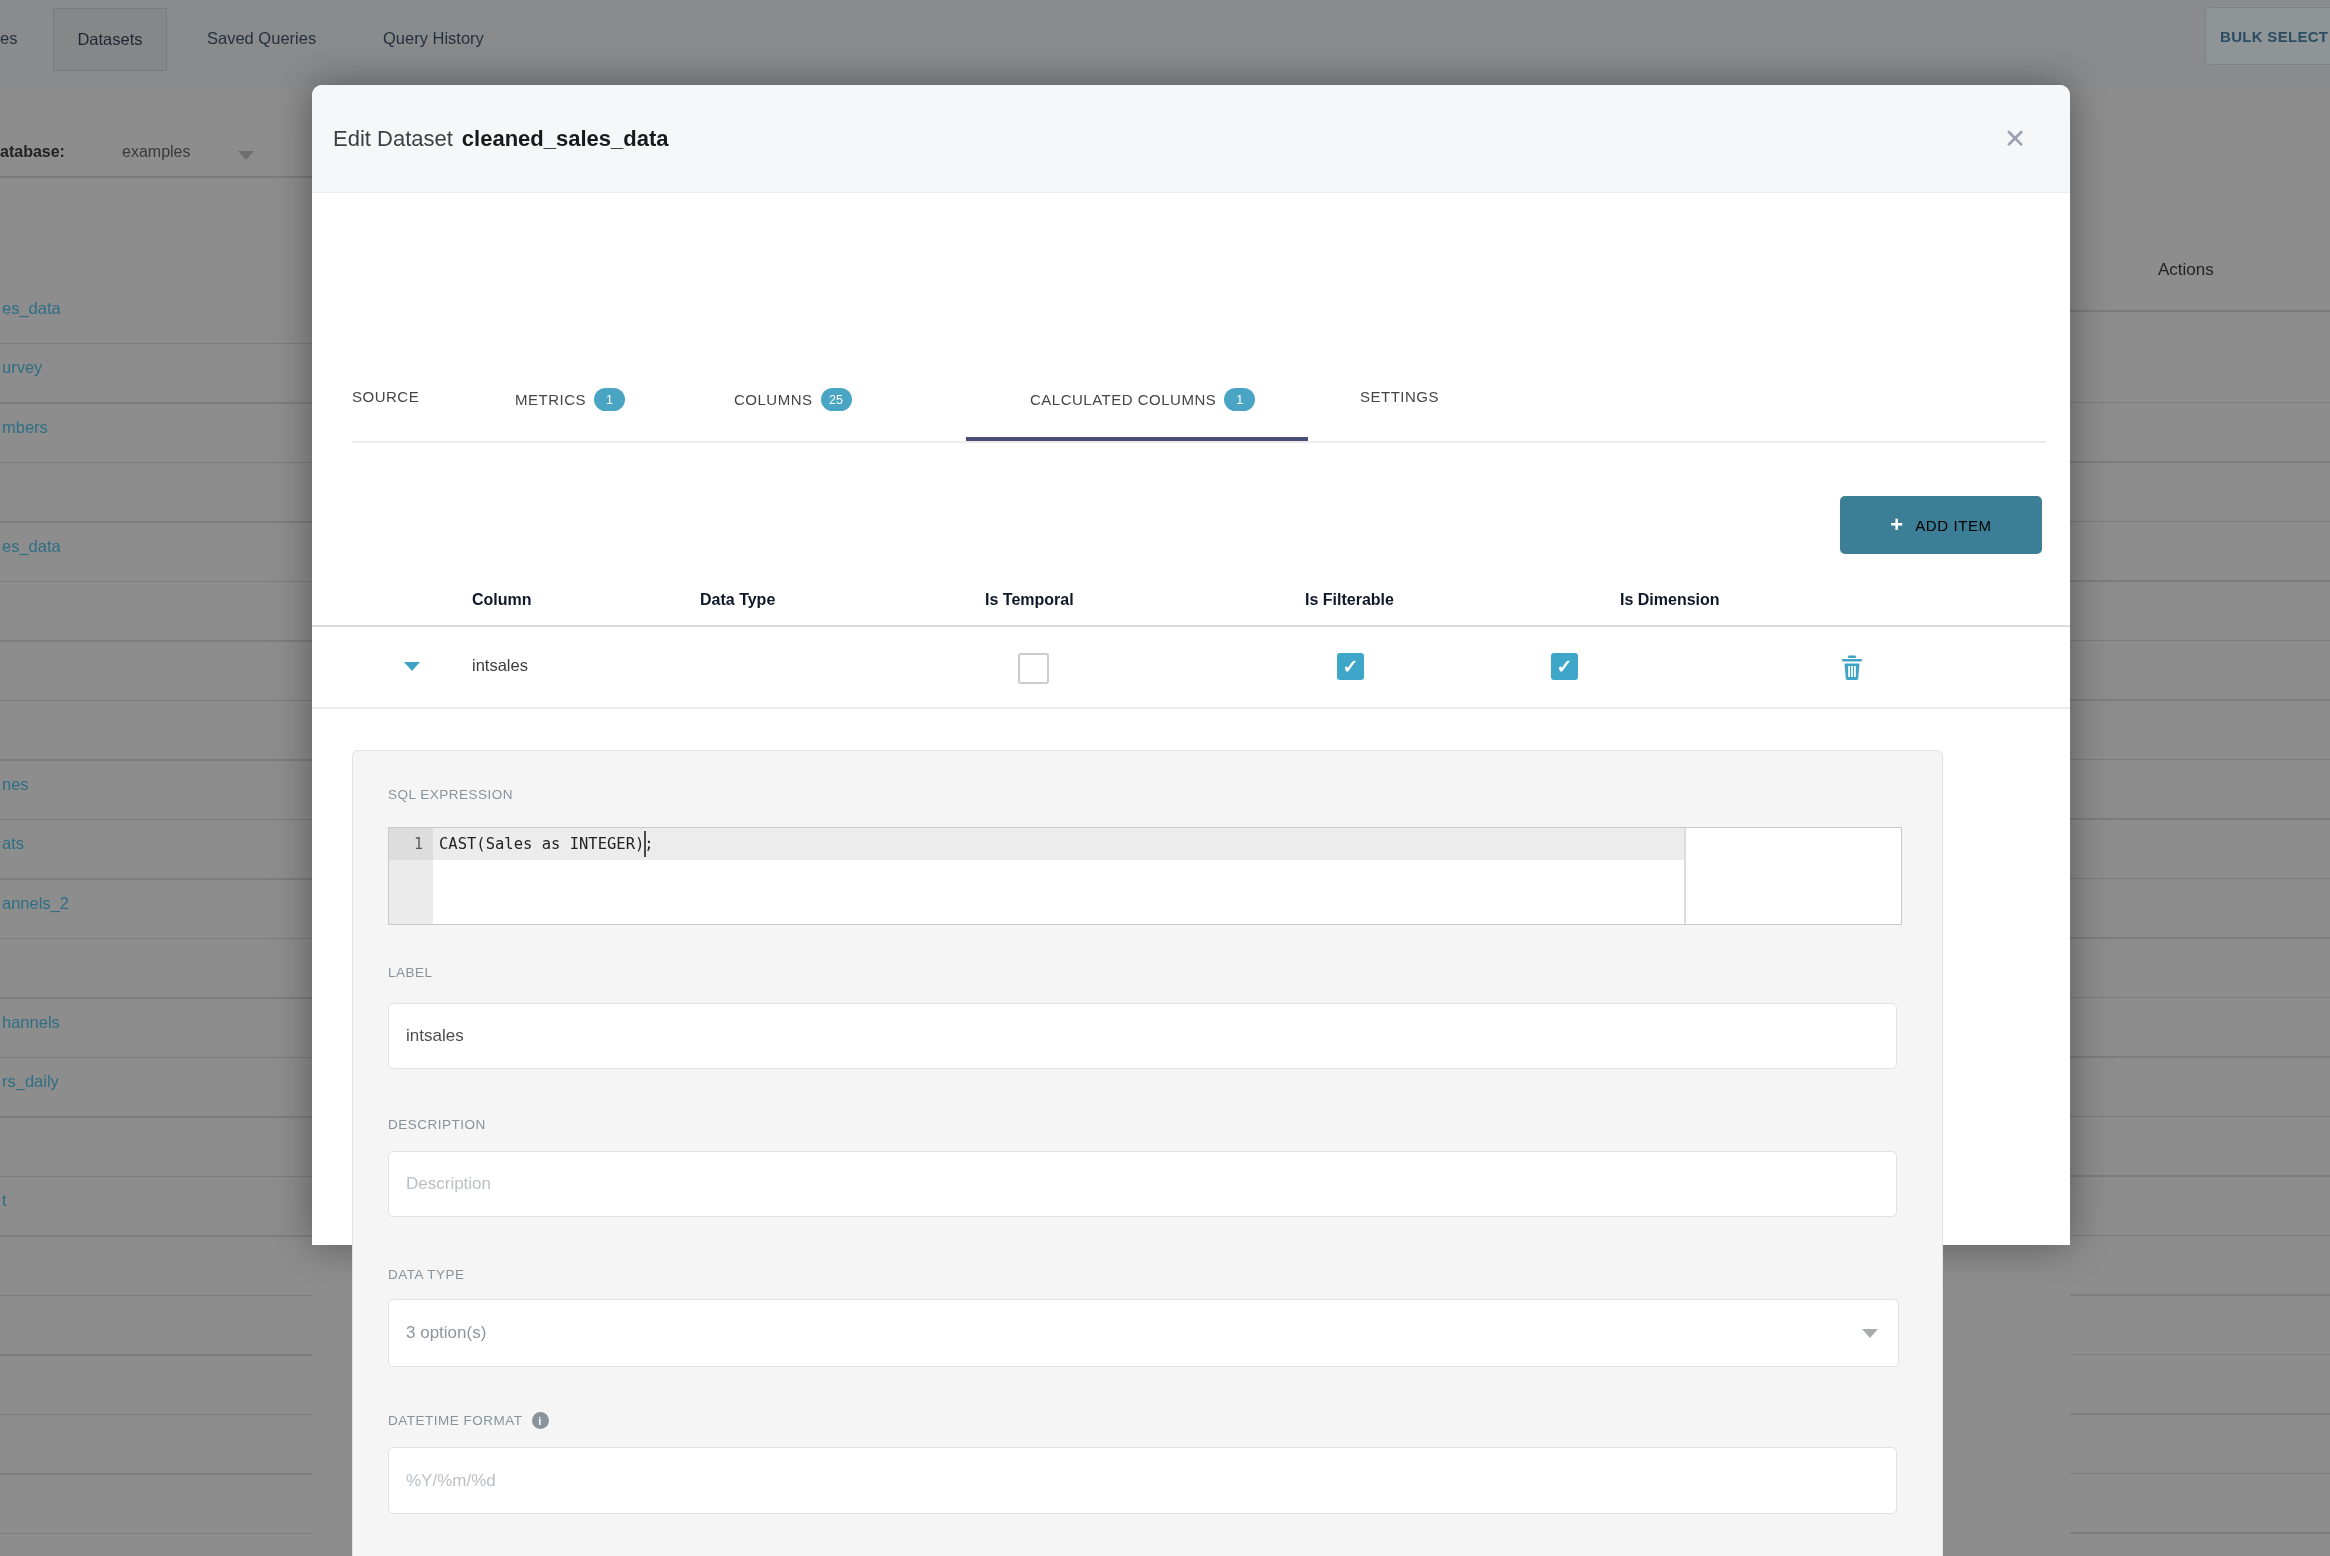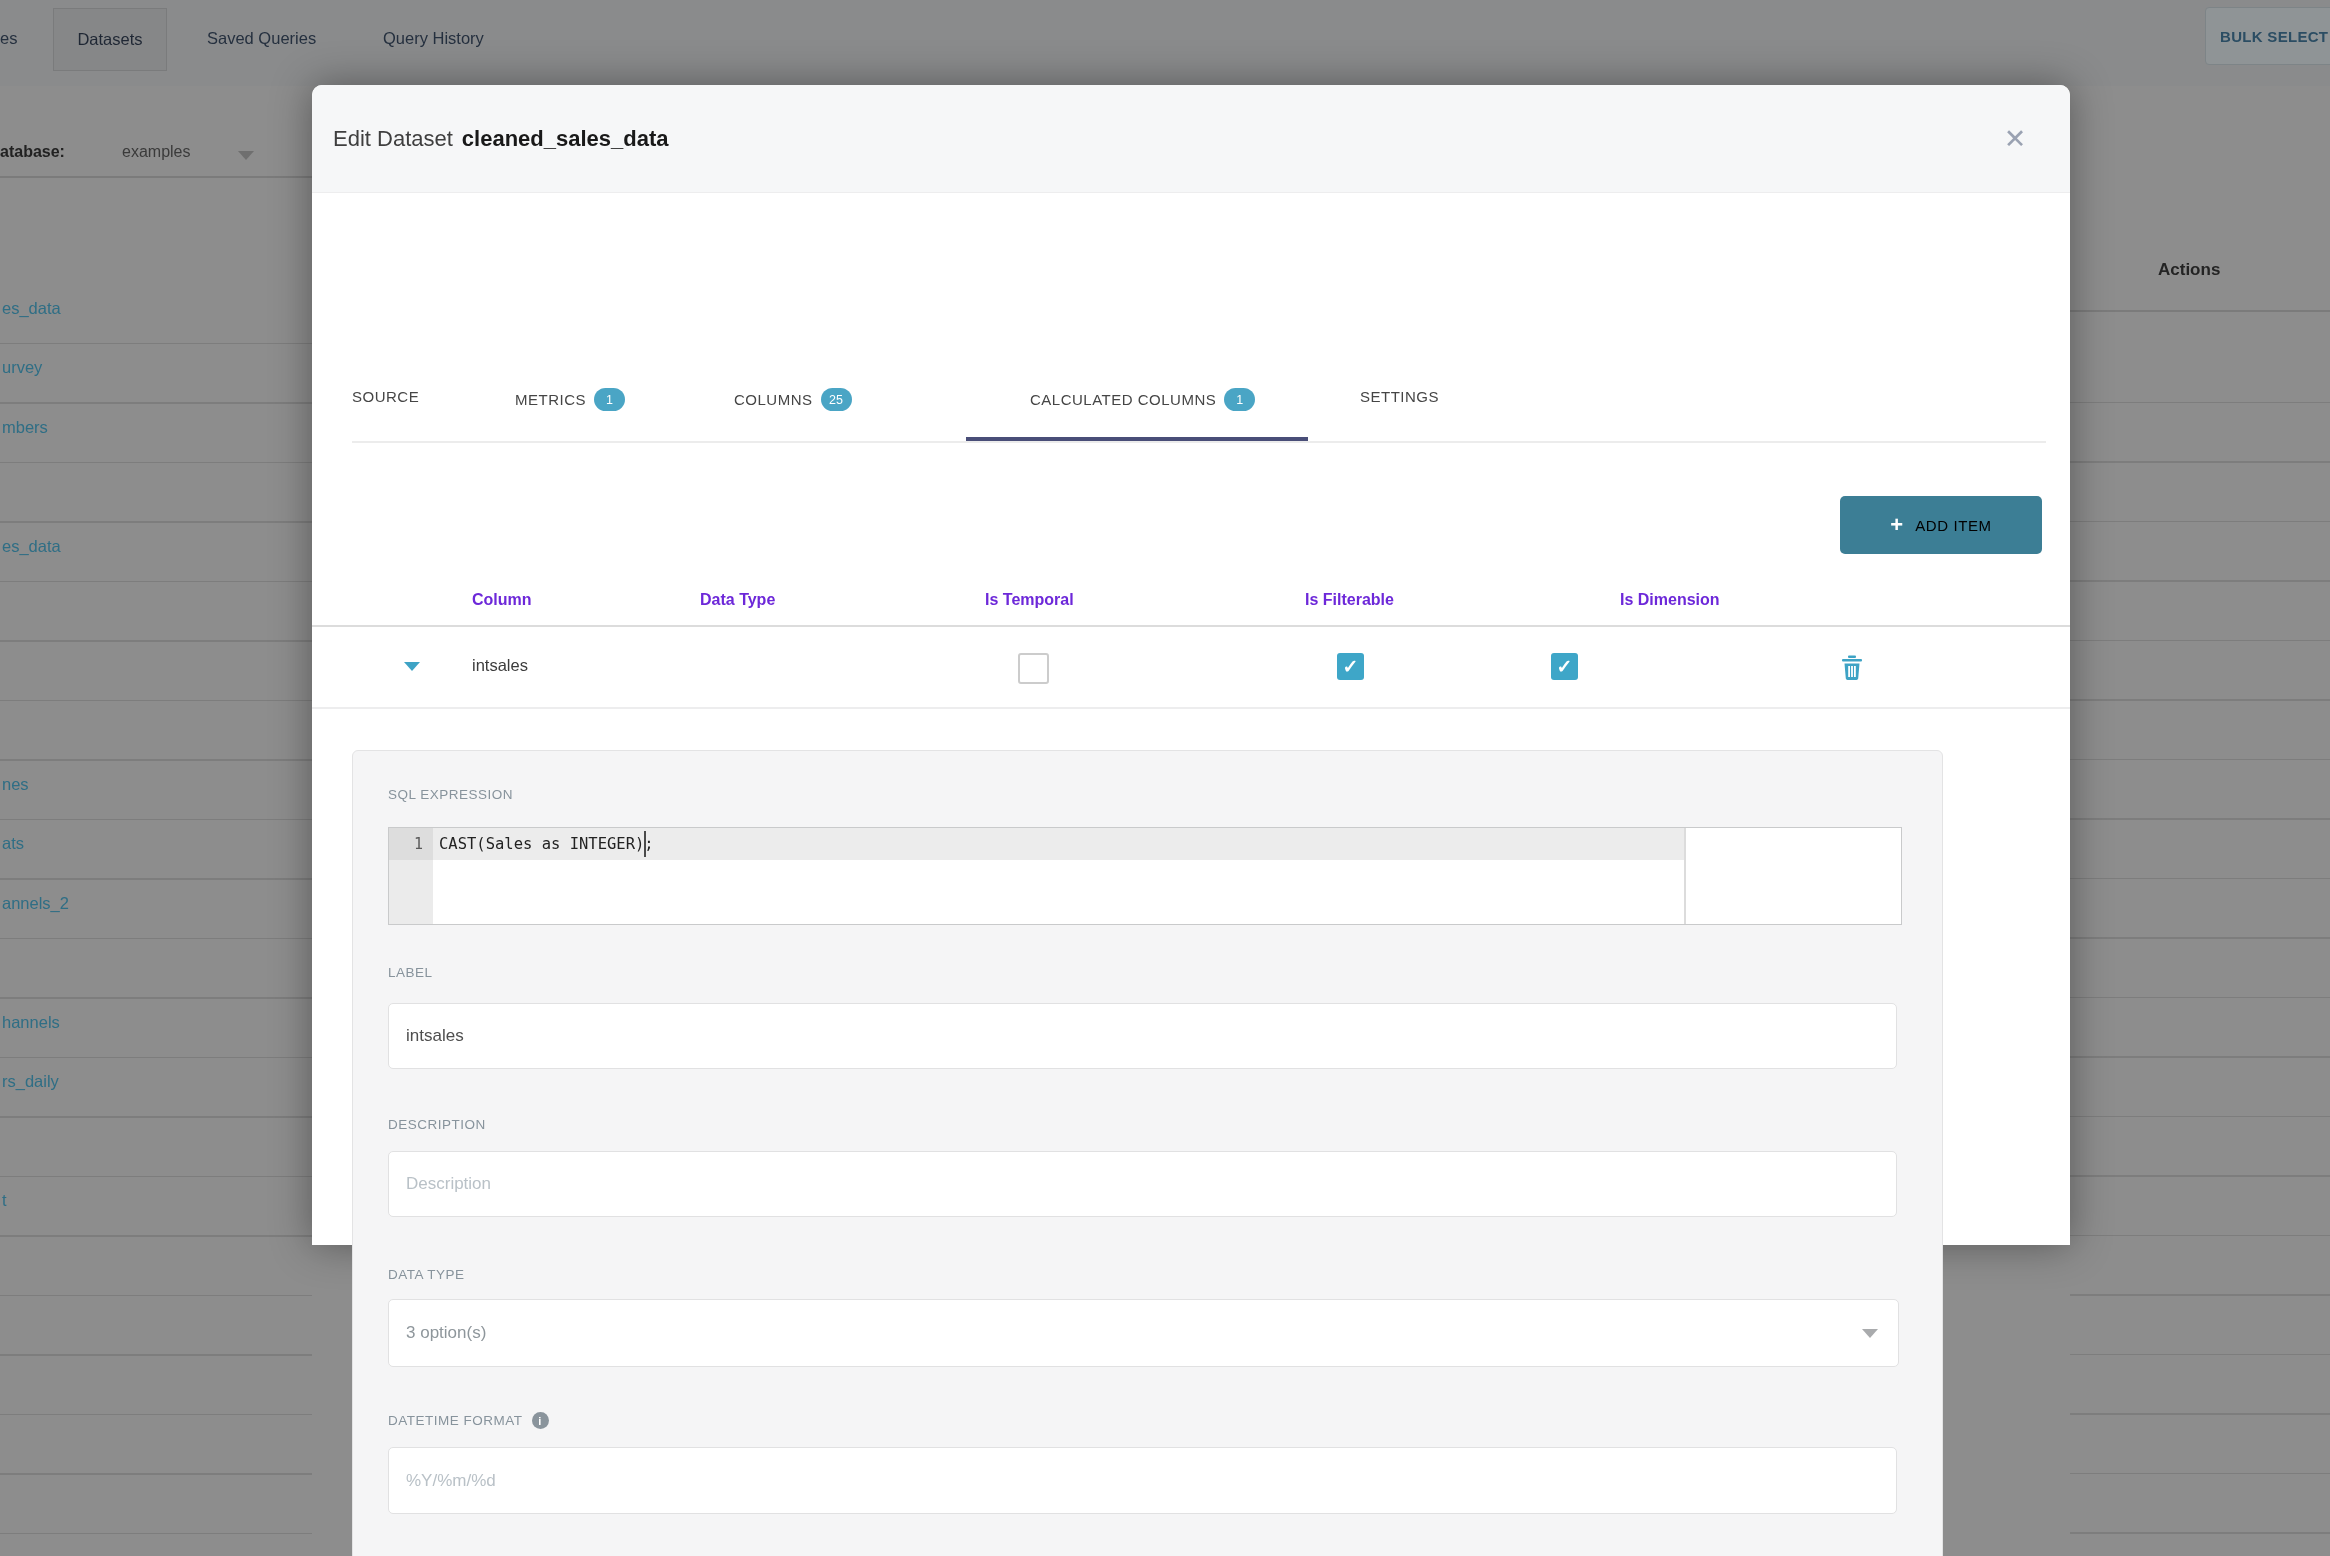--- a/index.html
+++ b/index.html
@@ -22,21 +22,21 @@
   .dbLabel{left:0;top:57px;font-size:16px;font-weight:700;color:#222222;}
   .dbValue{left:122px;top:57px;font-size:16px;color:#3a3a3a;}
   .dbCaret{left:238px;top:65px;width:0;height:0;border-left:8px solid transparent;
      border-right:8px solid transparent;border-top:9px solid #6f6f6f;}
   .hSep{height:1.5px;background:#7b7b7b;}
   .rowStripes{background:repeating-linear-gradient(to bottom,#8d8d8d 0px,#8d8d8d 58px,#7d7d7d 58px,#7d7d7d 59.5px);}
   #leftRows{left:0;top:199px;width:312px;height:1271px;}
   .bgLink{position:absolute;left:2px;font-size:16.5px;color:#2f6e85;white-space:nowrap;}
 
   #bgRight{left:2070px;top:86px;width:260px;height:1470px;background:#8d8d8d;}
-  #actionsHdr{left:88px;top:174px;font-size:17px;font-weight:700;color:#242424;}
+  #actionsHdr{left:88px;top:174px;font-size:17px;font-weight:400;color:#242424;}
   #rightRows{left:0;top:258px;width:260px;height:1212px;}
 
   
   #modal{left:312px;top:85px;width:1758px;height:1160px;background:#ffffff;
      border-radius:10px 10px 0 0;box-shadow:0 0 40px rgba(0,0,0,.38);}
   #modalHeader{left:0;top:0;width:1758px;height:107px;background:#f6f7f8;
      border-bottom:1px solid #ededee;border-radius:10px 10px 0 0;}
   #modalTitle{left:21px;top:0;height:107px;display:flex;align-items:center;font-size:22px;color:#3f3f3f;}
   #modalTitle b{color:#191919;margin-left:9px;font-weight:700;}
   #closeX{left:1668px;top:0;width:70px;height:107px;display:flex;align-items:center;justify-content:center;
@@ -52,21 +52,21 @@
   .badge{min-width:23px;height:23px;padding:0 4px;border-radius:12px;background:#4aa5c5;color:#fff;
      font-size:12.5px;display:flex;align-items:center;justify-content:center;}
   #tabsBorder{left:40px;top:356px;width:1694px;height:1.5px;background:#ececec;}
   #tabUnderline{left:654px;top:352px;width:342px;height:4px;background:#494e78;}
 
   #addItemBtn{left:1528px;top:411px;width:202px;height:58px;background:#3c7e95;border-radius:5px;
      display:flex;align-items:center;justify-content:center;cursor:pointer;}
   #addItemBtn .plus{color:#fff;font-size:22px;font-weight:700;margin-right:12px;}
   #addItemBtn .lbl{color:#000000;font-size:15px;font-weight:400;letter-spacing:.6px;}
 
-  .colHdr{top:506px;font-size:16px;font-weight:600;color:#6d28d9;white-space:nowrap;}
+  .colHdr{top:506px;font-size:16px;font-weight:600;color:#0f172a;white-space:nowrap;}
   #rowTopBorder{left:0;top:540px;width:1758px;height:1.5px;background:#dcdcdc;}
   #rowBottomBorder{left:0;top:622px;width:1758px;height:1.5px;background:#ededee;}
   #expandCaret{left:92px;top:577px;width:0;height:0;border-left:8px solid transparent;
      border-right:8px solid transparent;border-top:9px solid #3ea3c5;cursor:pointer;}
   #rowName{left:160px;top:571px;font-size:16.5px;color:#3c3c3c;}
   .cb{top:568px;width:27px;height:27px;border-radius:3px;cursor:pointer;}
   .cb.off{background:#fff;border:2px solid #cccccc;}
   .cb.on{background:#3ea6c8;color:#fff;font-size:19px;font-weight:700;
      display:flex;align-items:center;justify-content:center;}
   #trashBtn{left:1529px;top:569px;width:22px;height:26px;cursor:pointer;}

